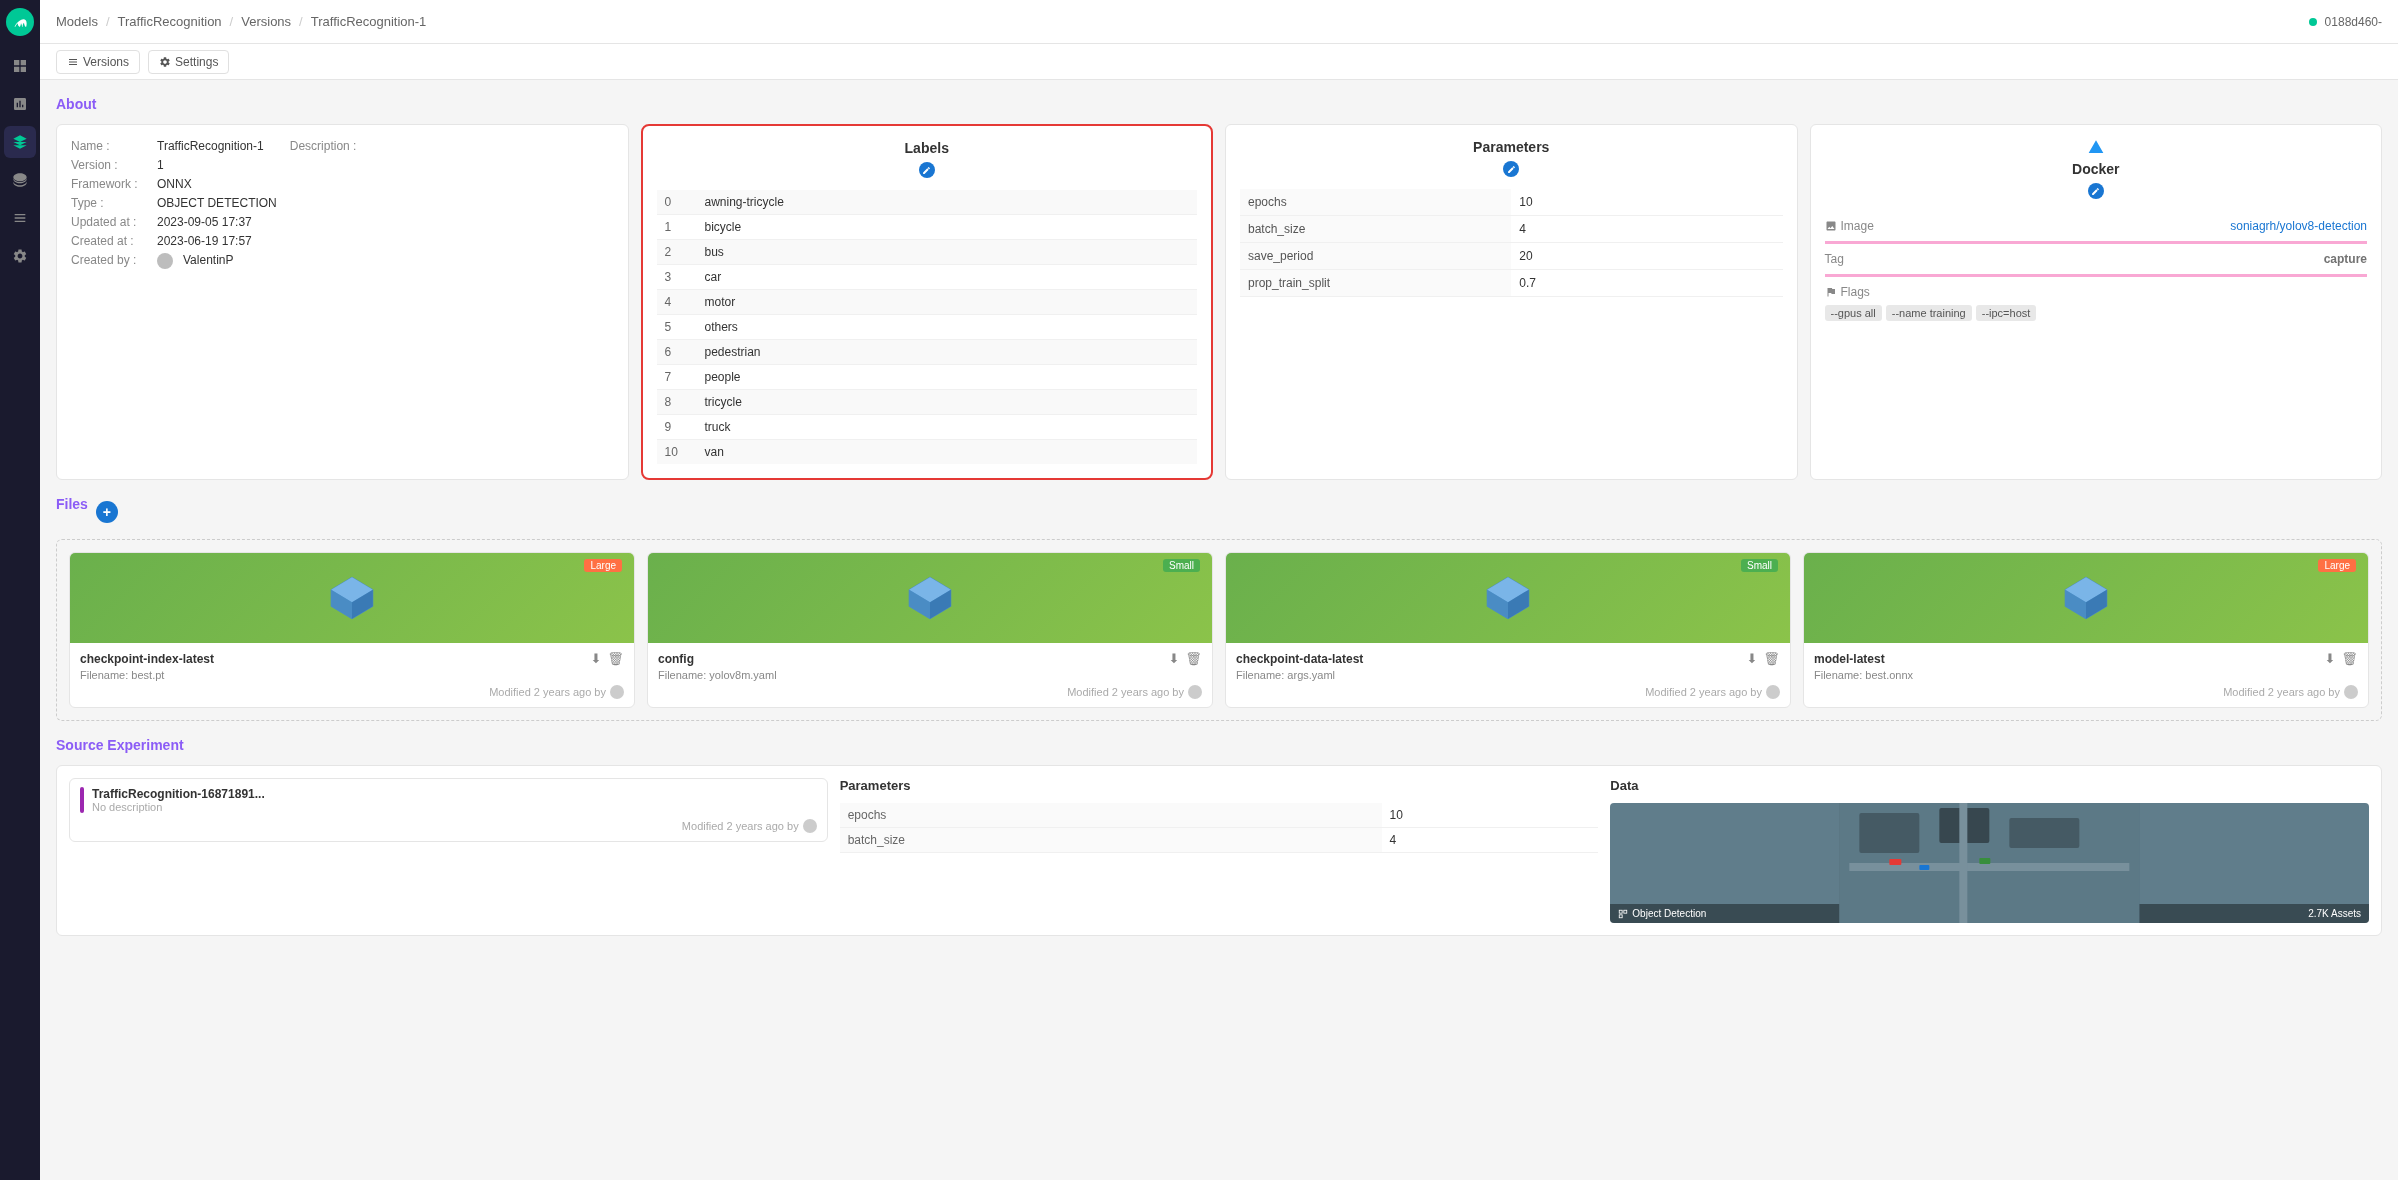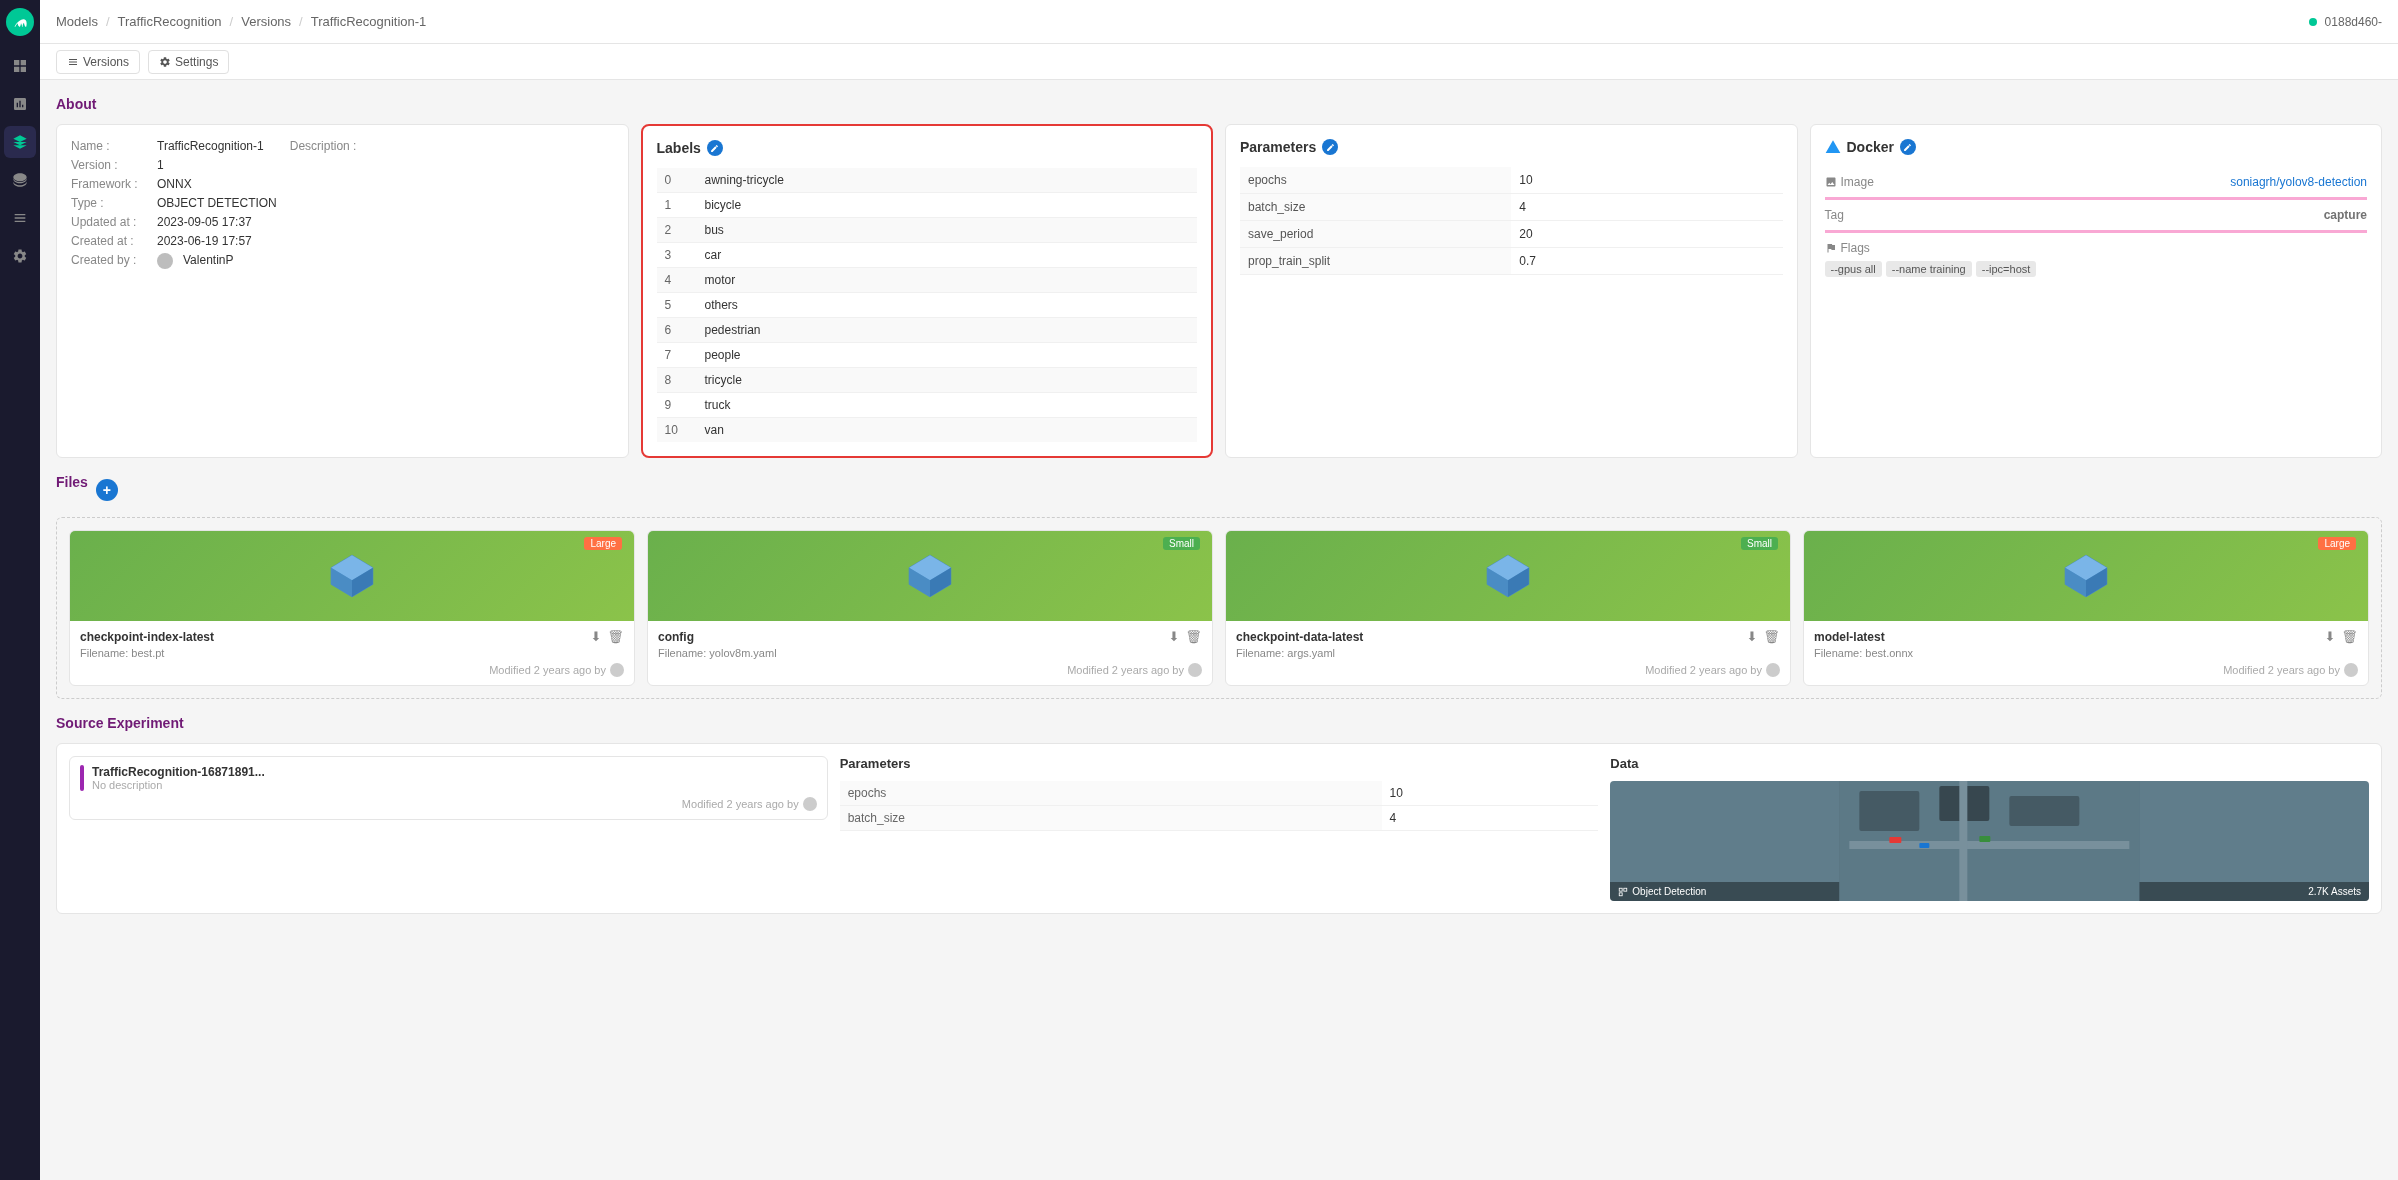--- a/index.html
+++ b/index.html
@@ -23,29 +23,29 @@
     .status-dot { width: 8px; height: 8px; background: #00c896; border-radius: 50%; }
 
     
     .toolbar { background: white; border-bottom: 1px solid #e5e5e5; padding: 0 16px; height: 36px; display: flex; align-items: center; gap: 8px; flex-shrink: 0; }
     .toolbar-btn { display: flex; align-items: center; gap: 4px; padding: 4px 10px; border: 1px solid #e0e0e0; border-radius: 4px; background: white; cursor: pointer; font-size: 12px; color: #555; }
 
     
     .content { flex: 1; overflow-y: auto; padding: 16px; }
 
     
-    .section-title { font-size: 14px; font-weight: 600; margin-bottom: 12px; color: #701a75; }
+    .section-title { font-size: 14px; font-weight: 600; margin-bottom: 12px; color: #8b5cf6; }
     .top-panels { display: grid; grid-template-columns: 1fr 1fr 1fr 1fr; gap: 12px; margin-bottom: 16px; }
     .panel { background: white; border: 1px solid #e5e5e5; border-radius: 6px; padding: 14px; }
     .panel-about { grid-column: span 1; }
     .panel-labels { grid-column: span 1; border: 2px solid #e53935; border-radius: 8px; }
     .panel-params { grid-column: span 1; }
     .panel-docker { grid-column: span 1; }
 
-    .panel-header { display: flex; align-items: center; gap: 6px; margin-bottom: 12px; font-size: 14px; font-weight: 600; }
+    .panel-header { display: flex; align-items: center; gap: 6px; margin-bottom: 12px; font-size: 14px; font-weight: 600; flex-direction: column; }
     .edit-icon { width: 16px; height: 16px; background: #1976d2; border-radius: 50%; display: flex; align-items: center; justify-content: center; cursor: pointer; }
     .edit-icon svg { width: 9px; height: 9px; fill: white; }
 
     .about-row { display: flex; gap: 6px; margin-bottom: 5px; font-size: 12px; }
     .about-label { color: #888; min-width: 80px; }
     .about-value { color: #333; font-weight: 500; }
     .avatar-inline { width: 16px; height: 16px; border-radius: 50%; background: #ccc; display: inline-block; vertical-align: middle; }
 
     
     .labels-table { width: 100%; border-collapse: collapse; font-size: 12px; }

